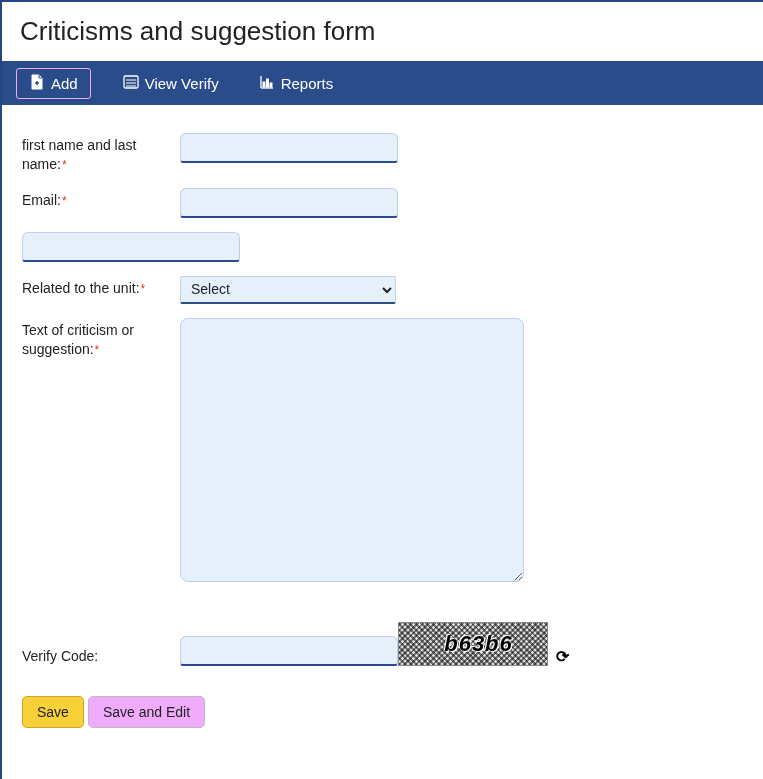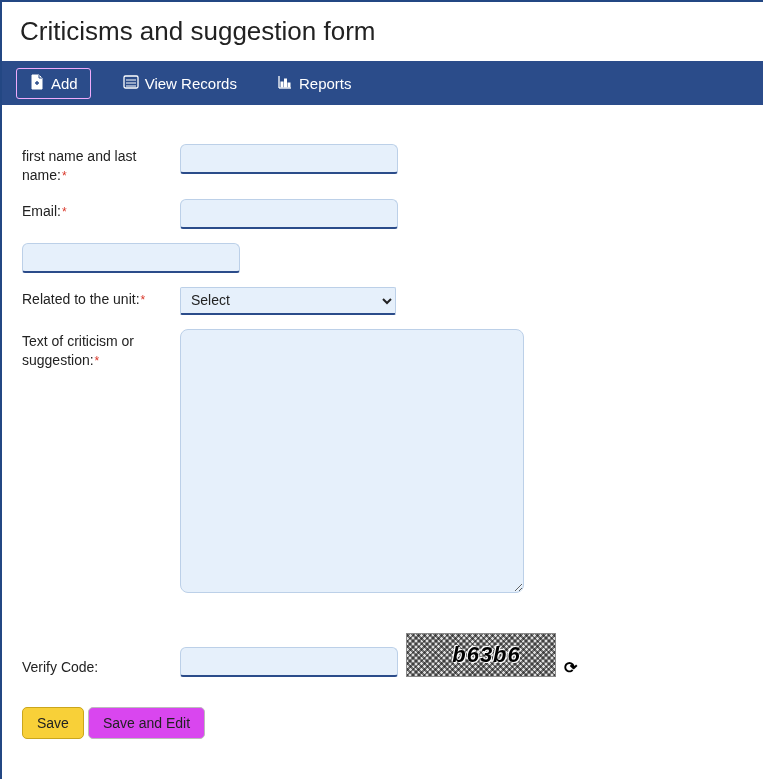--- a/index.html
+++ b/index.html
@@ -47,21 +47,20 @@
     border-radius: 3px;
   }
   .toolbar-item svg { width: 16px; height: 16px; fill: #fff; stroke: #fff; }
   .form-area {
     padding: 28px 20px 20px 20px;
   }
   .row {
     display: flex;
     align-items: flex-start;
     margin-bottom: 14px;
-    margin-top: 11px;
   }
   .label {
     width: 158px;
     padding-top: 3px;
     color: #222;
     font-size: 14px;
     line-height: 1.35;
   }
   .req { color: #d9372a; font-size: 12px; margin-left: 1px; }
   .input-text {
@@ -111,21 +110,20 @@
     background-blend-mode: multiply;
     display: flex;
     align-items: center;
     justify-content: center;
     color: #000;
     font-weight: 900;
     font-size: 22px;
     font-style: italic;
     letter-spacing: 1px;
     text-shadow: 1px 1px 0 #fff, -1px -1px 0 #fff;
-    margin-left: 8px;
     overflow: hidden;
     padding-left: 11px;
   }
   .refresh-icon {
     margin-left: 8px;
     cursor: pointer;
     font-size: 16px;
     font-weight: bold;
     color: #000;
     user-select: none;
@@ -134,21 +132,21 @@
     display: flex;
     gap: 4px;
     margin-top: 8px;
   }
   .btn {
     padding: 7px 14px;
     font-size: 14px;
     border-radius: 5px;
     cursor: pointer;
     border: 1px solid #bcbcbc;
-    background: #d946ef;
+    background: #f0abfc;
     color: #222;
   }
   .btn.primary {
     background: #f8d038;
     border: 1px solid #caa61c;
     color: #222;
   }
 </style>
 </head>
 <body>
@@ -170,21 +168,21 @@
     </div>
     <div class="toolbar-item">
       <span>
         <svg viewBox="0 0 16 16">
             <rect x="1" y="2" width="14" height="12" rx="1.5" fill="none" stroke="#fff" stroke-width="1.3"></rect>
             <line x1="3" y1="6" x2="13" y2="6" stroke="#fff" stroke-width="1"></line>
             <line x1="3" y1="9" x2="13" y2="9" stroke="#fff" stroke-width="1"></line>
             <line x1="3" y1="12" x2="13" y2="12" stroke="#fff" stroke-width="1"></line>
           </svg>
       </span>
-      <span>View Records</span>
+      <span>View Verify</span>
     </div>
     <div class="toolbar-item">
       <span>
         <svg viewBox="0 0 16 16">
             <path d="M2 14V2" stroke="#fff" stroke-width="1.3" fill="none"></path>
             <path d="M2 14h12" stroke="#fff" stroke-width="1.3" fill="none"></path>
             <rect x="4" y="8" width="2" height="5" fill="#fff"></rect>
             <rect x="7.5" y="5" width="2" height="8" fill="#fff"></rect>
             <rect x="11" y="9" width="2" height="4" fill="#fff"></rect>
           </svg>

